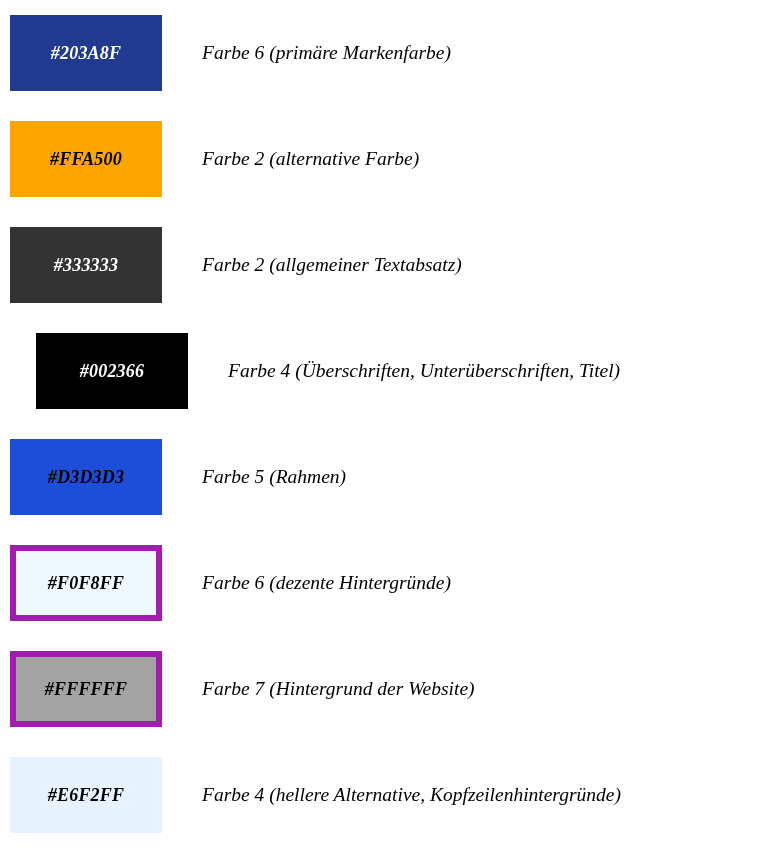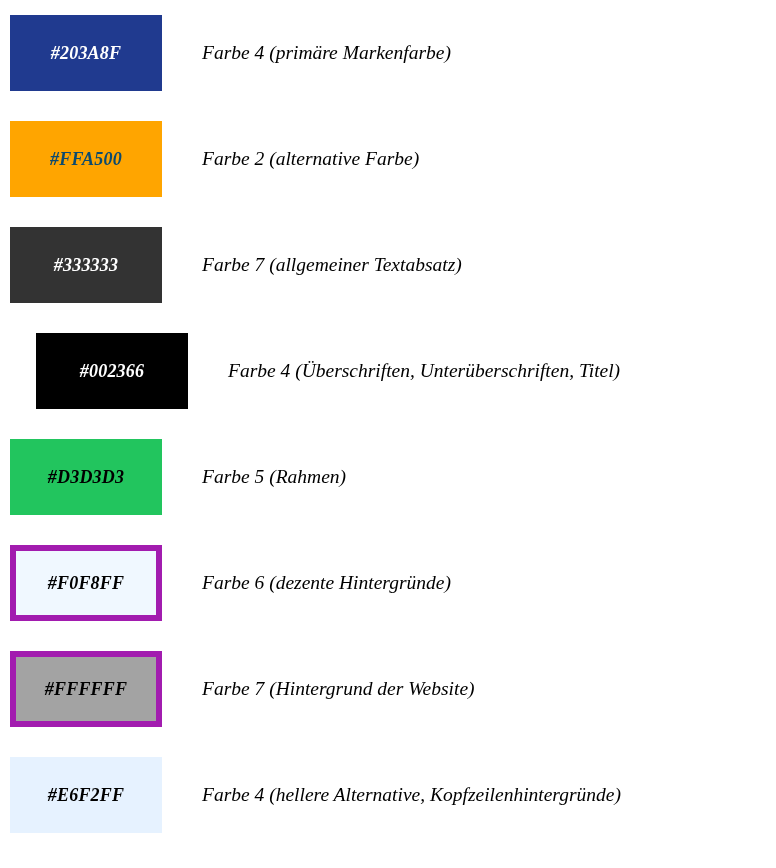--- a/index.html
+++ b/index.html
@@ -51,42 +51,42 @@
   }
 </style>
 </head>
 <body>
 
 <div class="palette">
   <div class="swatch-row">
     <div class="swatch" style="background: rgb(32, 58, 143); color: rgb(255, 255, 255);">
       <span>#203A8F</span>
     </div>
-    <div class="desc">Farbe 4 (primäre Markenfarbe)</div>
+    <div class="desc">Farbe 6 (primäre Markenfarbe)</div>
   </div>
   <div class="swatch-row">
-    <div class="swatch" style="background: rgb(255, 165, 0); color: #0c4a6e;">
+    <div class="swatch" style="background: rgb(255, 165, 0); color: #000000;">
       <span>#FFA500</span>
     </div>
     <div class="desc">Farbe 2 (alternative Farbe)</div>
   </div>
   <div class="swatch-row">
     <div class="swatch" style="background: rgb(51, 51, 51); color: rgb(255, 255, 255);">
       <span>#333333</span>
     </div>
-    <div class="desc">Farbe 7 (allgemeiner Textabsatz)</div>
+    <div class="desc">Farbe 2 (allgemeiner Textabsatz)</div>
   </div>
   <div class="swatch-row">
     <div class="swatch" style="background: #000000; color: rgb(255, 255, 255); margin-left: 36px;">
       <span>#002366</span>
     </div>
     <div class="desc">Farbe 4 (Überschriften, Unterüberschriften, Titel)</div>
   </div>
   <div class="swatch-row">
-    <div class="swatch" style="background: #22c55e; color: rgb(0, 0, 0);">
+    <div class="swatch" style="background: #1d4ed8; color: rgb(0, 0, 0);">
       <span>#D3D3D3</span>
     </div>
     <div class="desc">Farbe 5 (Rahmen)</div>
   </div>
   <div class="swatch-row">
     <div class="swatch bordered" style="background: rgb(240, 248, 255); color: rgb(0, 0, 0);">
       <span>#F0F8FF</span>
     </div>
     <div class="desc">Farbe 6 (dezente Hintergründe)</div>
   </div>

